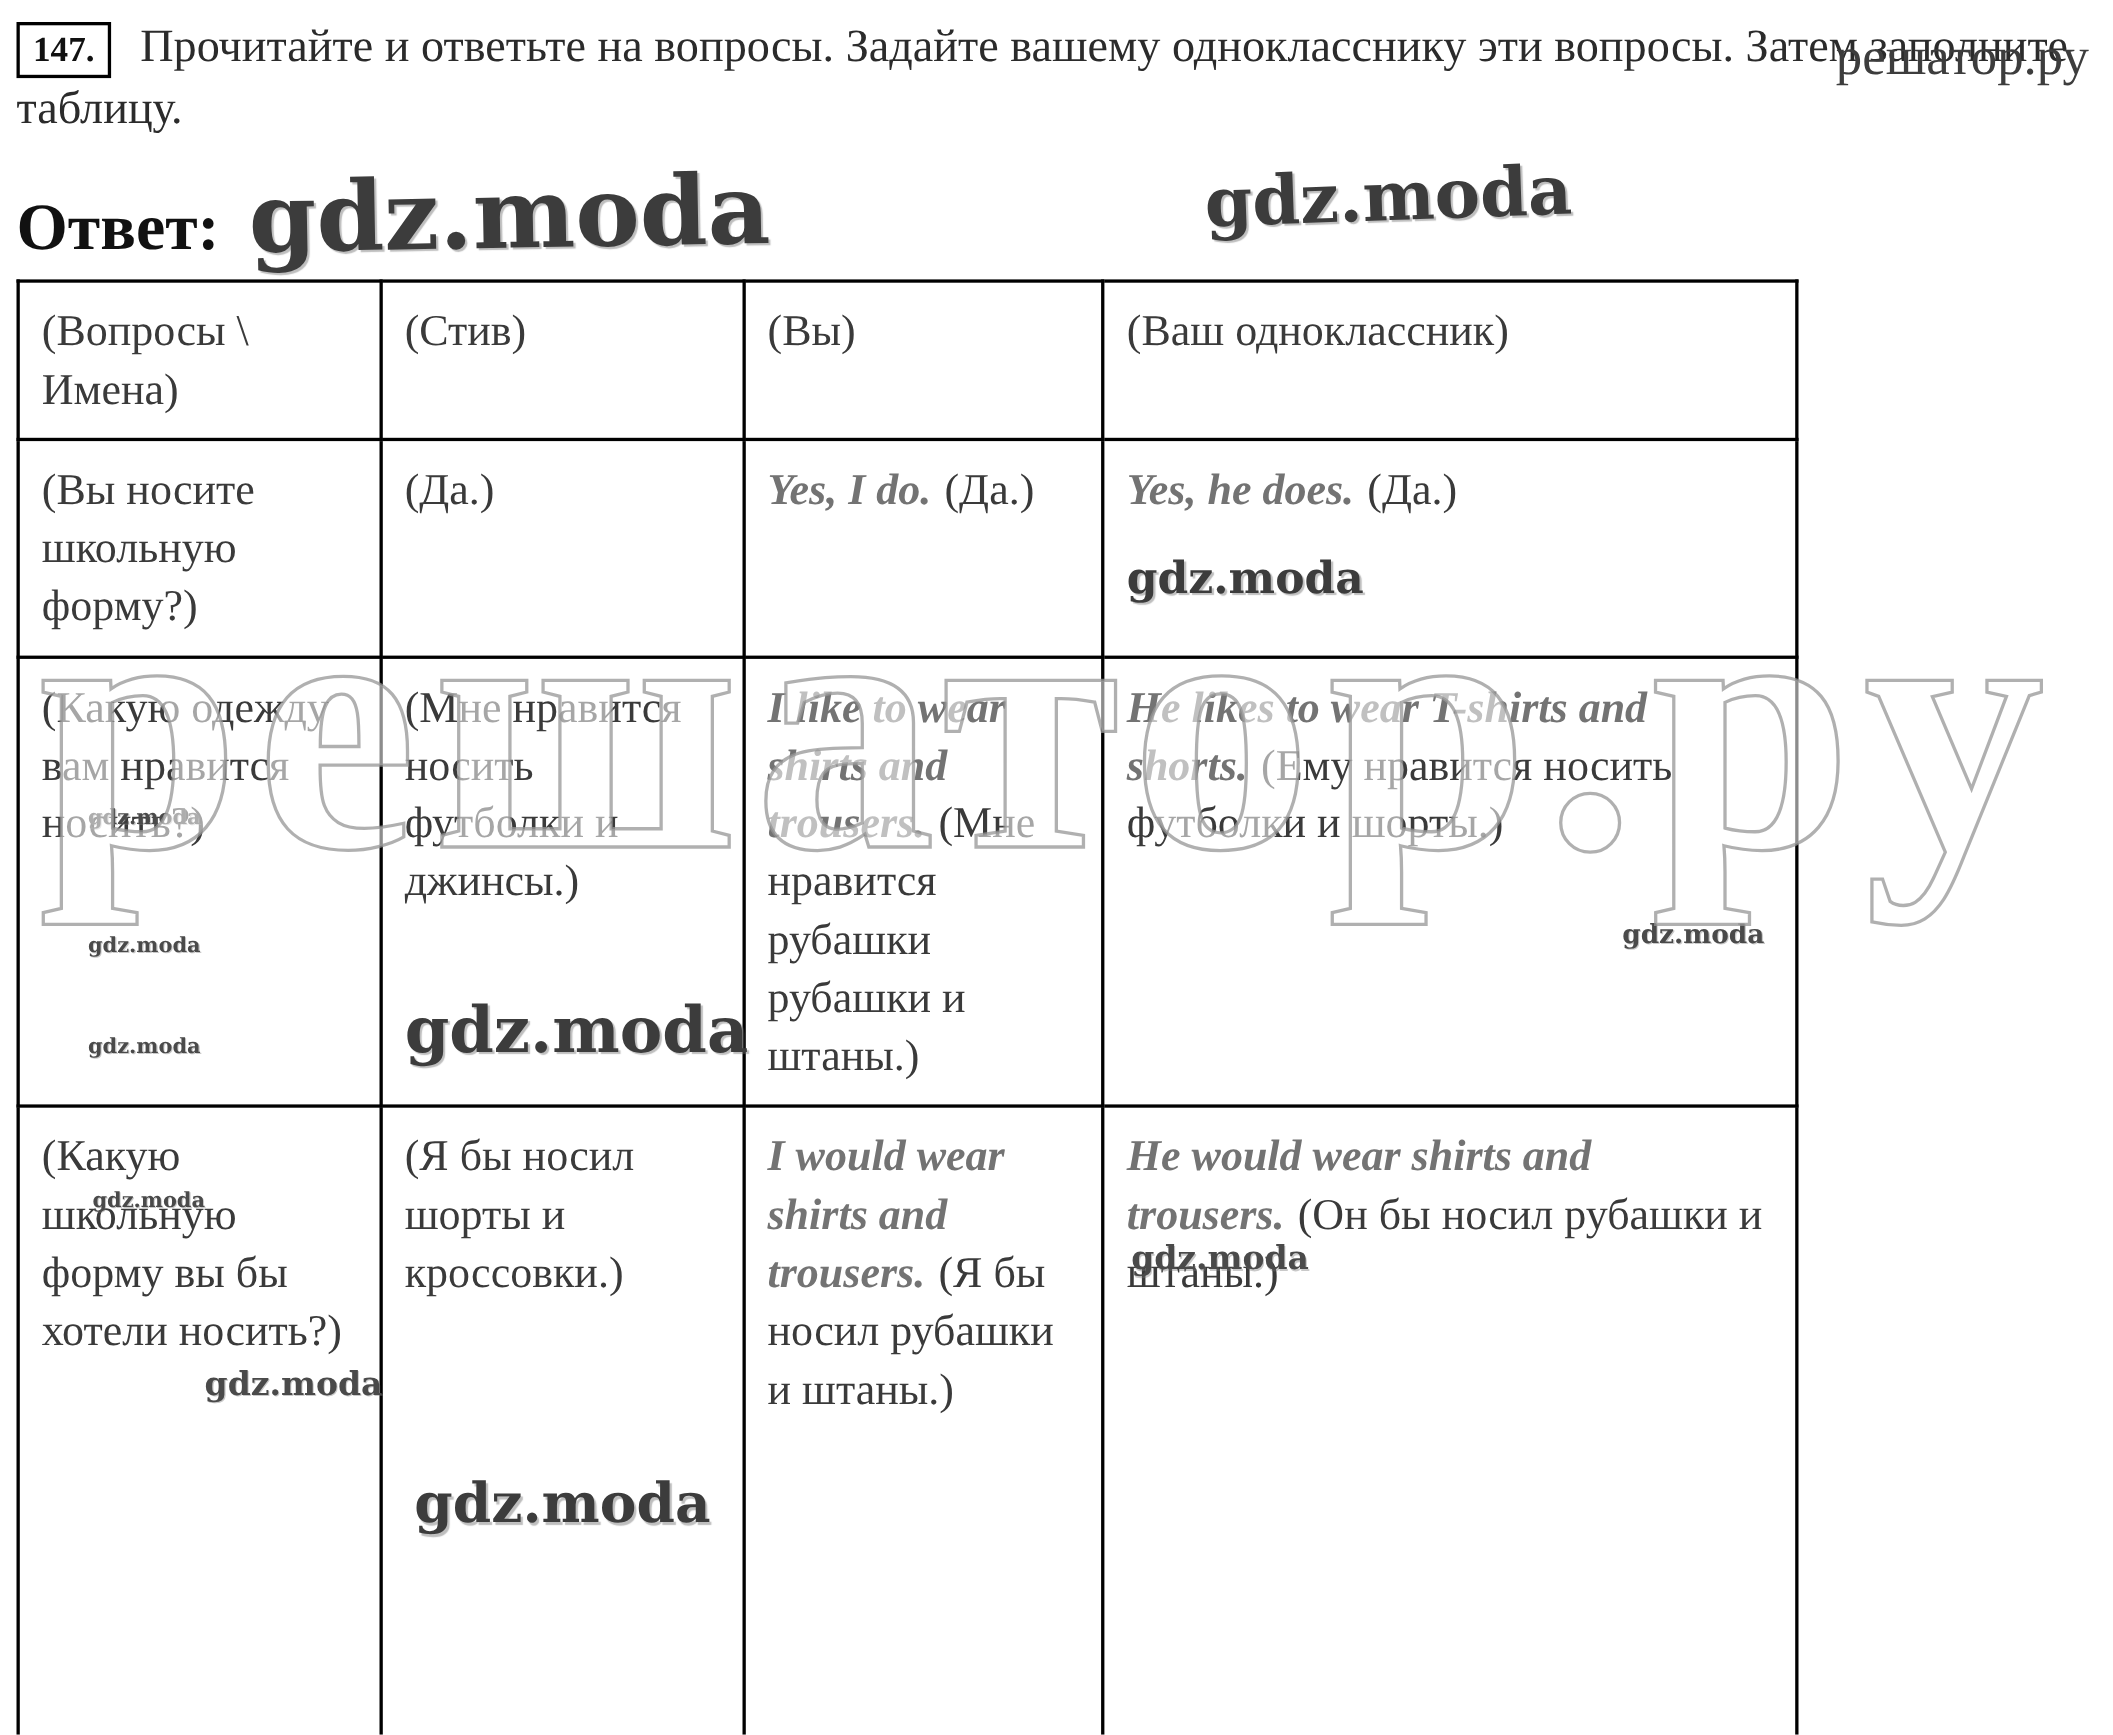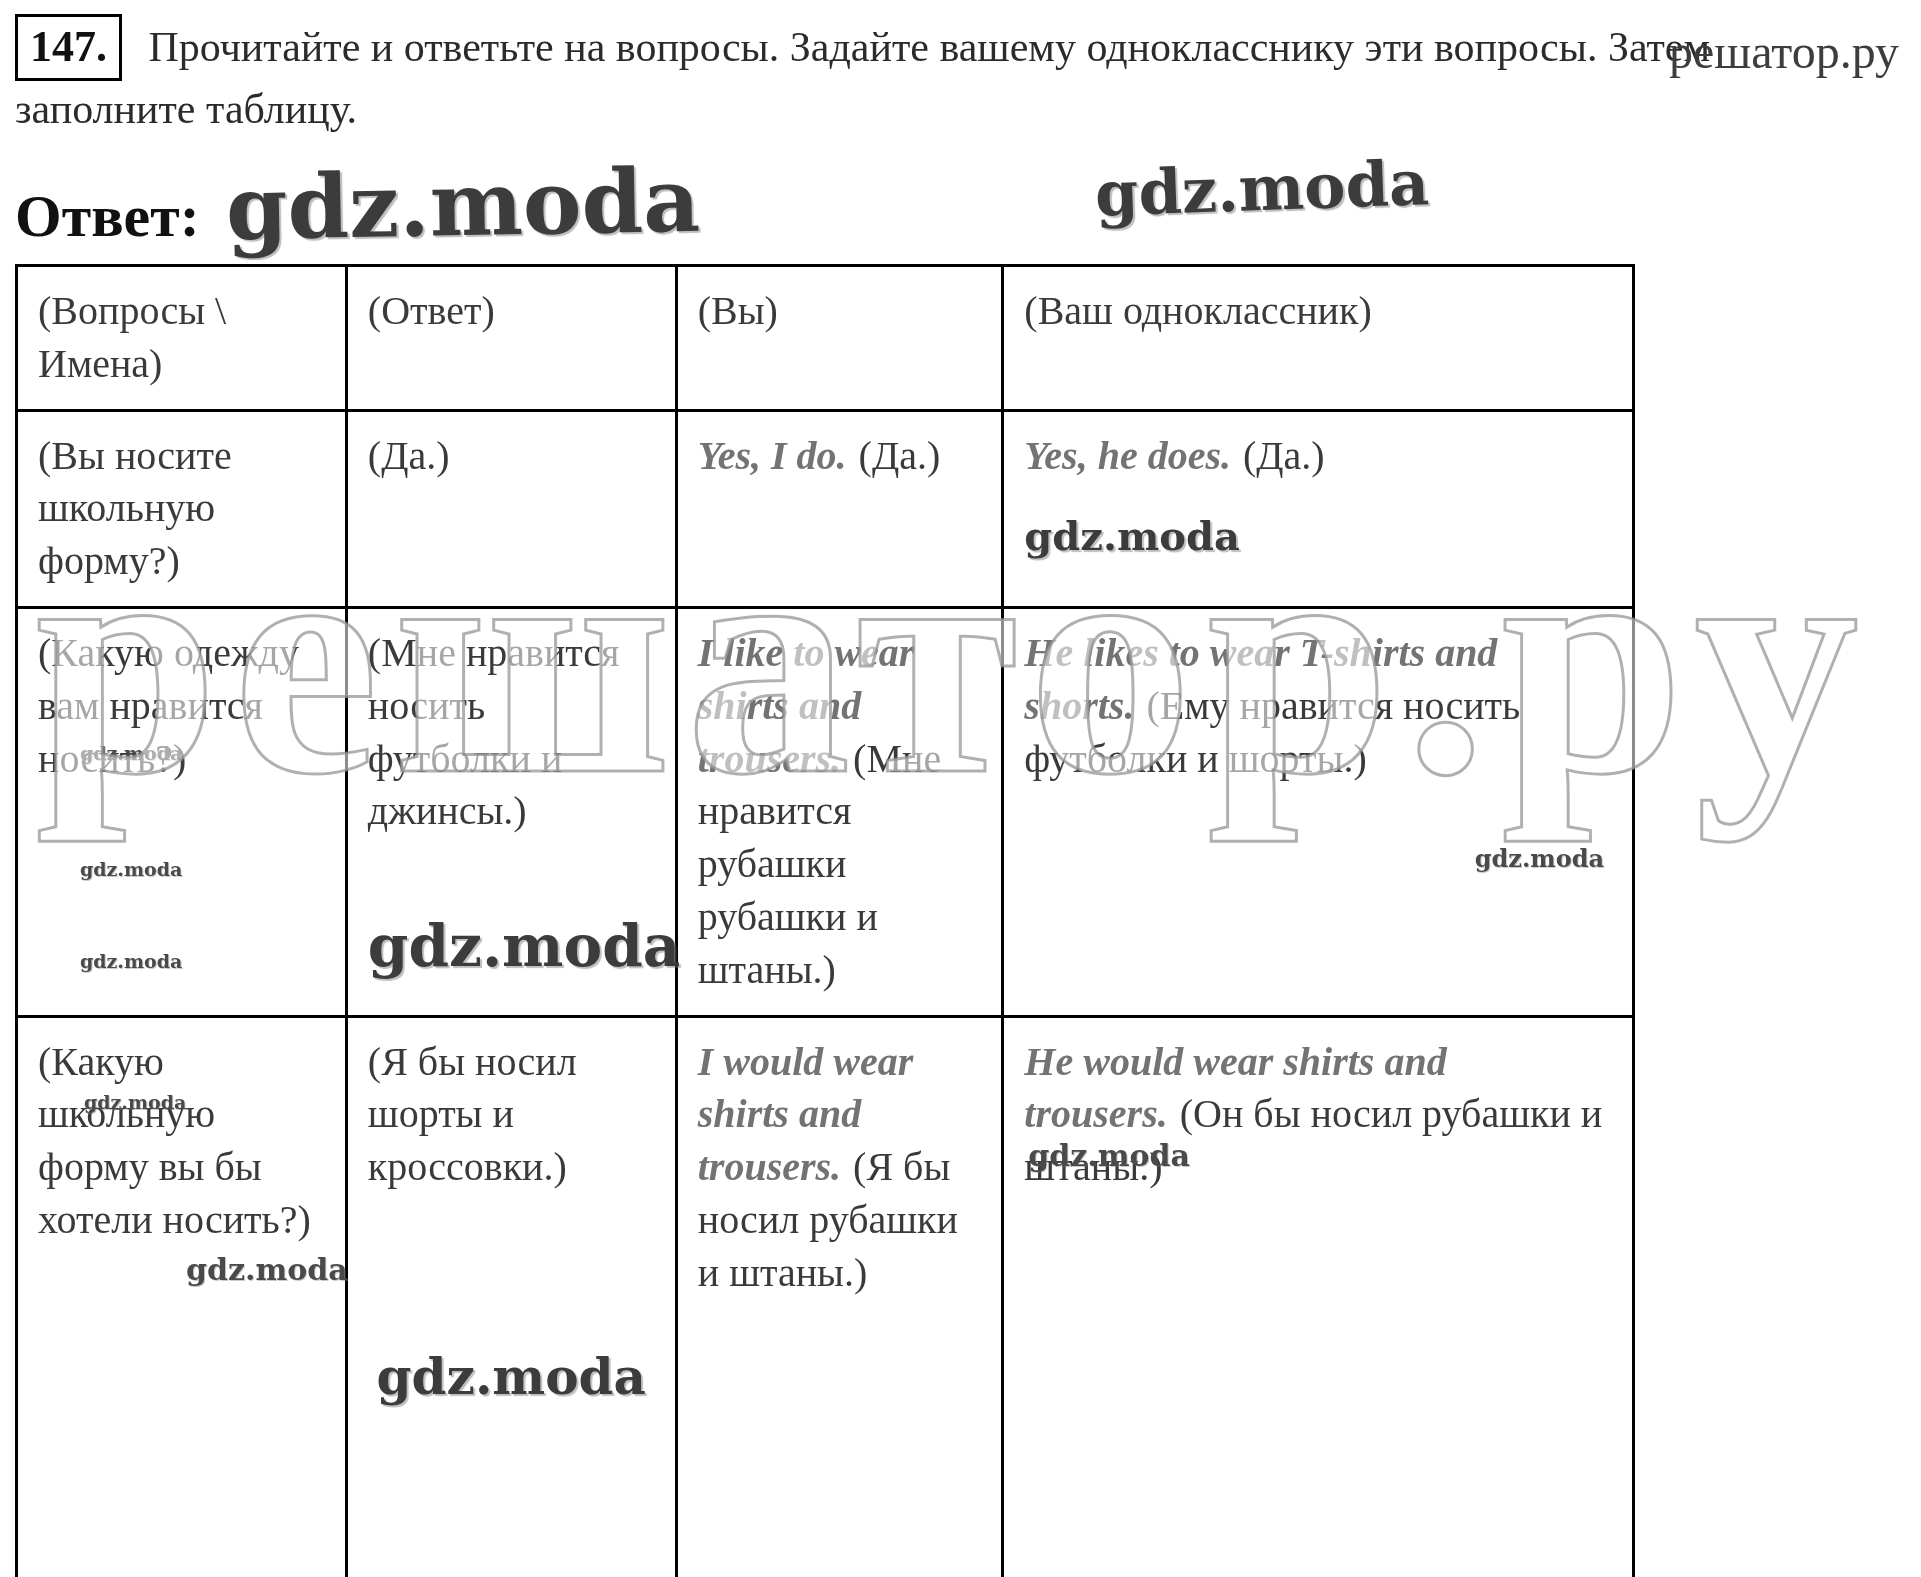--- a/index.html
+++ b/index.html
@@ -25,21 +25,21 @@
     line-height: 1.35;
     color: #2b2b2b;
     position: relative;
     z-index: 1;
   }
   .task-num {
     display: inline-block;
     border: 3px solid #000;
     padding: 0 12px 2px 12px;
     font-weight: bold;
-    font-size: 44px;
+    font-size: 32px;
     color: #111;
     margin-right: 16px;
     vertical-align: baseline;
   }
   .wm-topright {
     position: absolute;
     top: 24px;
     right: 22px;
     font-size: 48px;
     color: #3d3d3d;
@@ -189,21 +189,21 @@
     <colgroup>
       <col style="width:20.4%">
       <col style="width:20.4%">
       <col style="width:20.2%">
       <col style="width:39%">
     </colgroup>
 
     <tbody>
         <tr class="row-head">
       <th>(Вопросы \ Имена)</th>
-      <th>(Ответ)</th>
+      <th>(Стив)</th>
       <th>(Вы)</th>
       <th>(Ваш одноклассник)</th>
     </tr>
 
     <tr class="row-0">
       <td>
         <span class="ru">(Вы носите школьную форму?)</span>
       </td>
       <td>
         <span class="ru">(Да.)</span>

